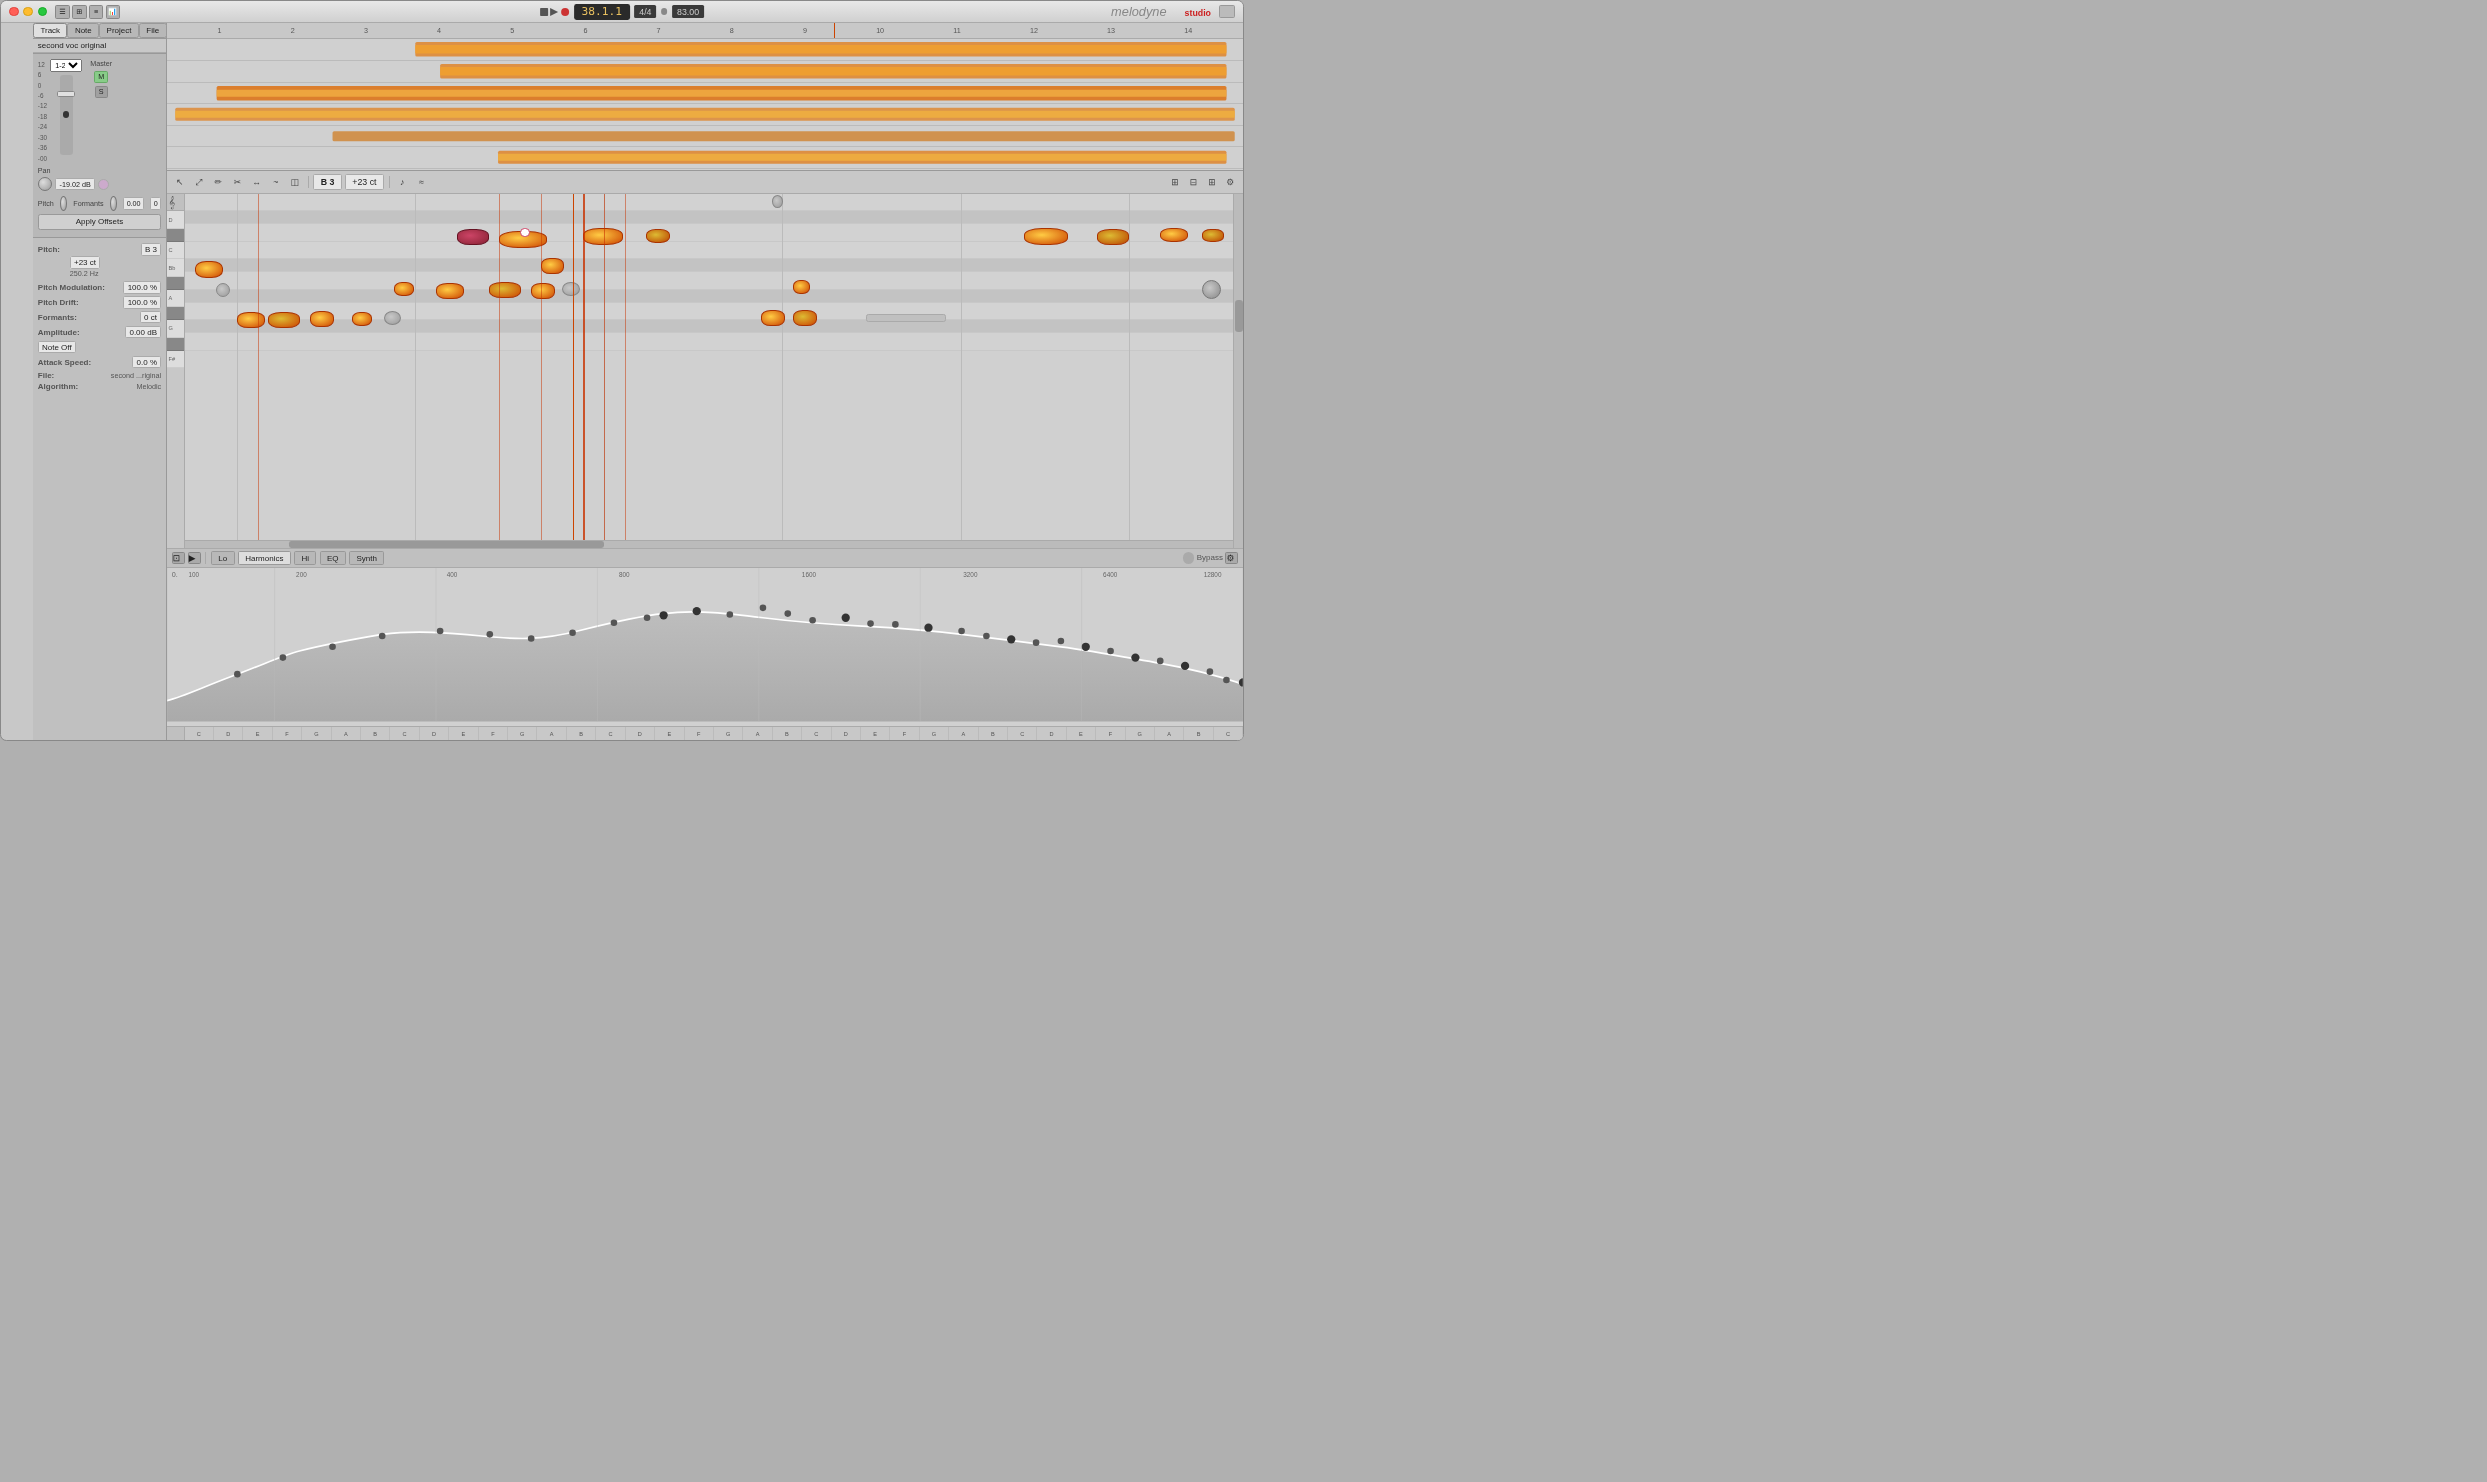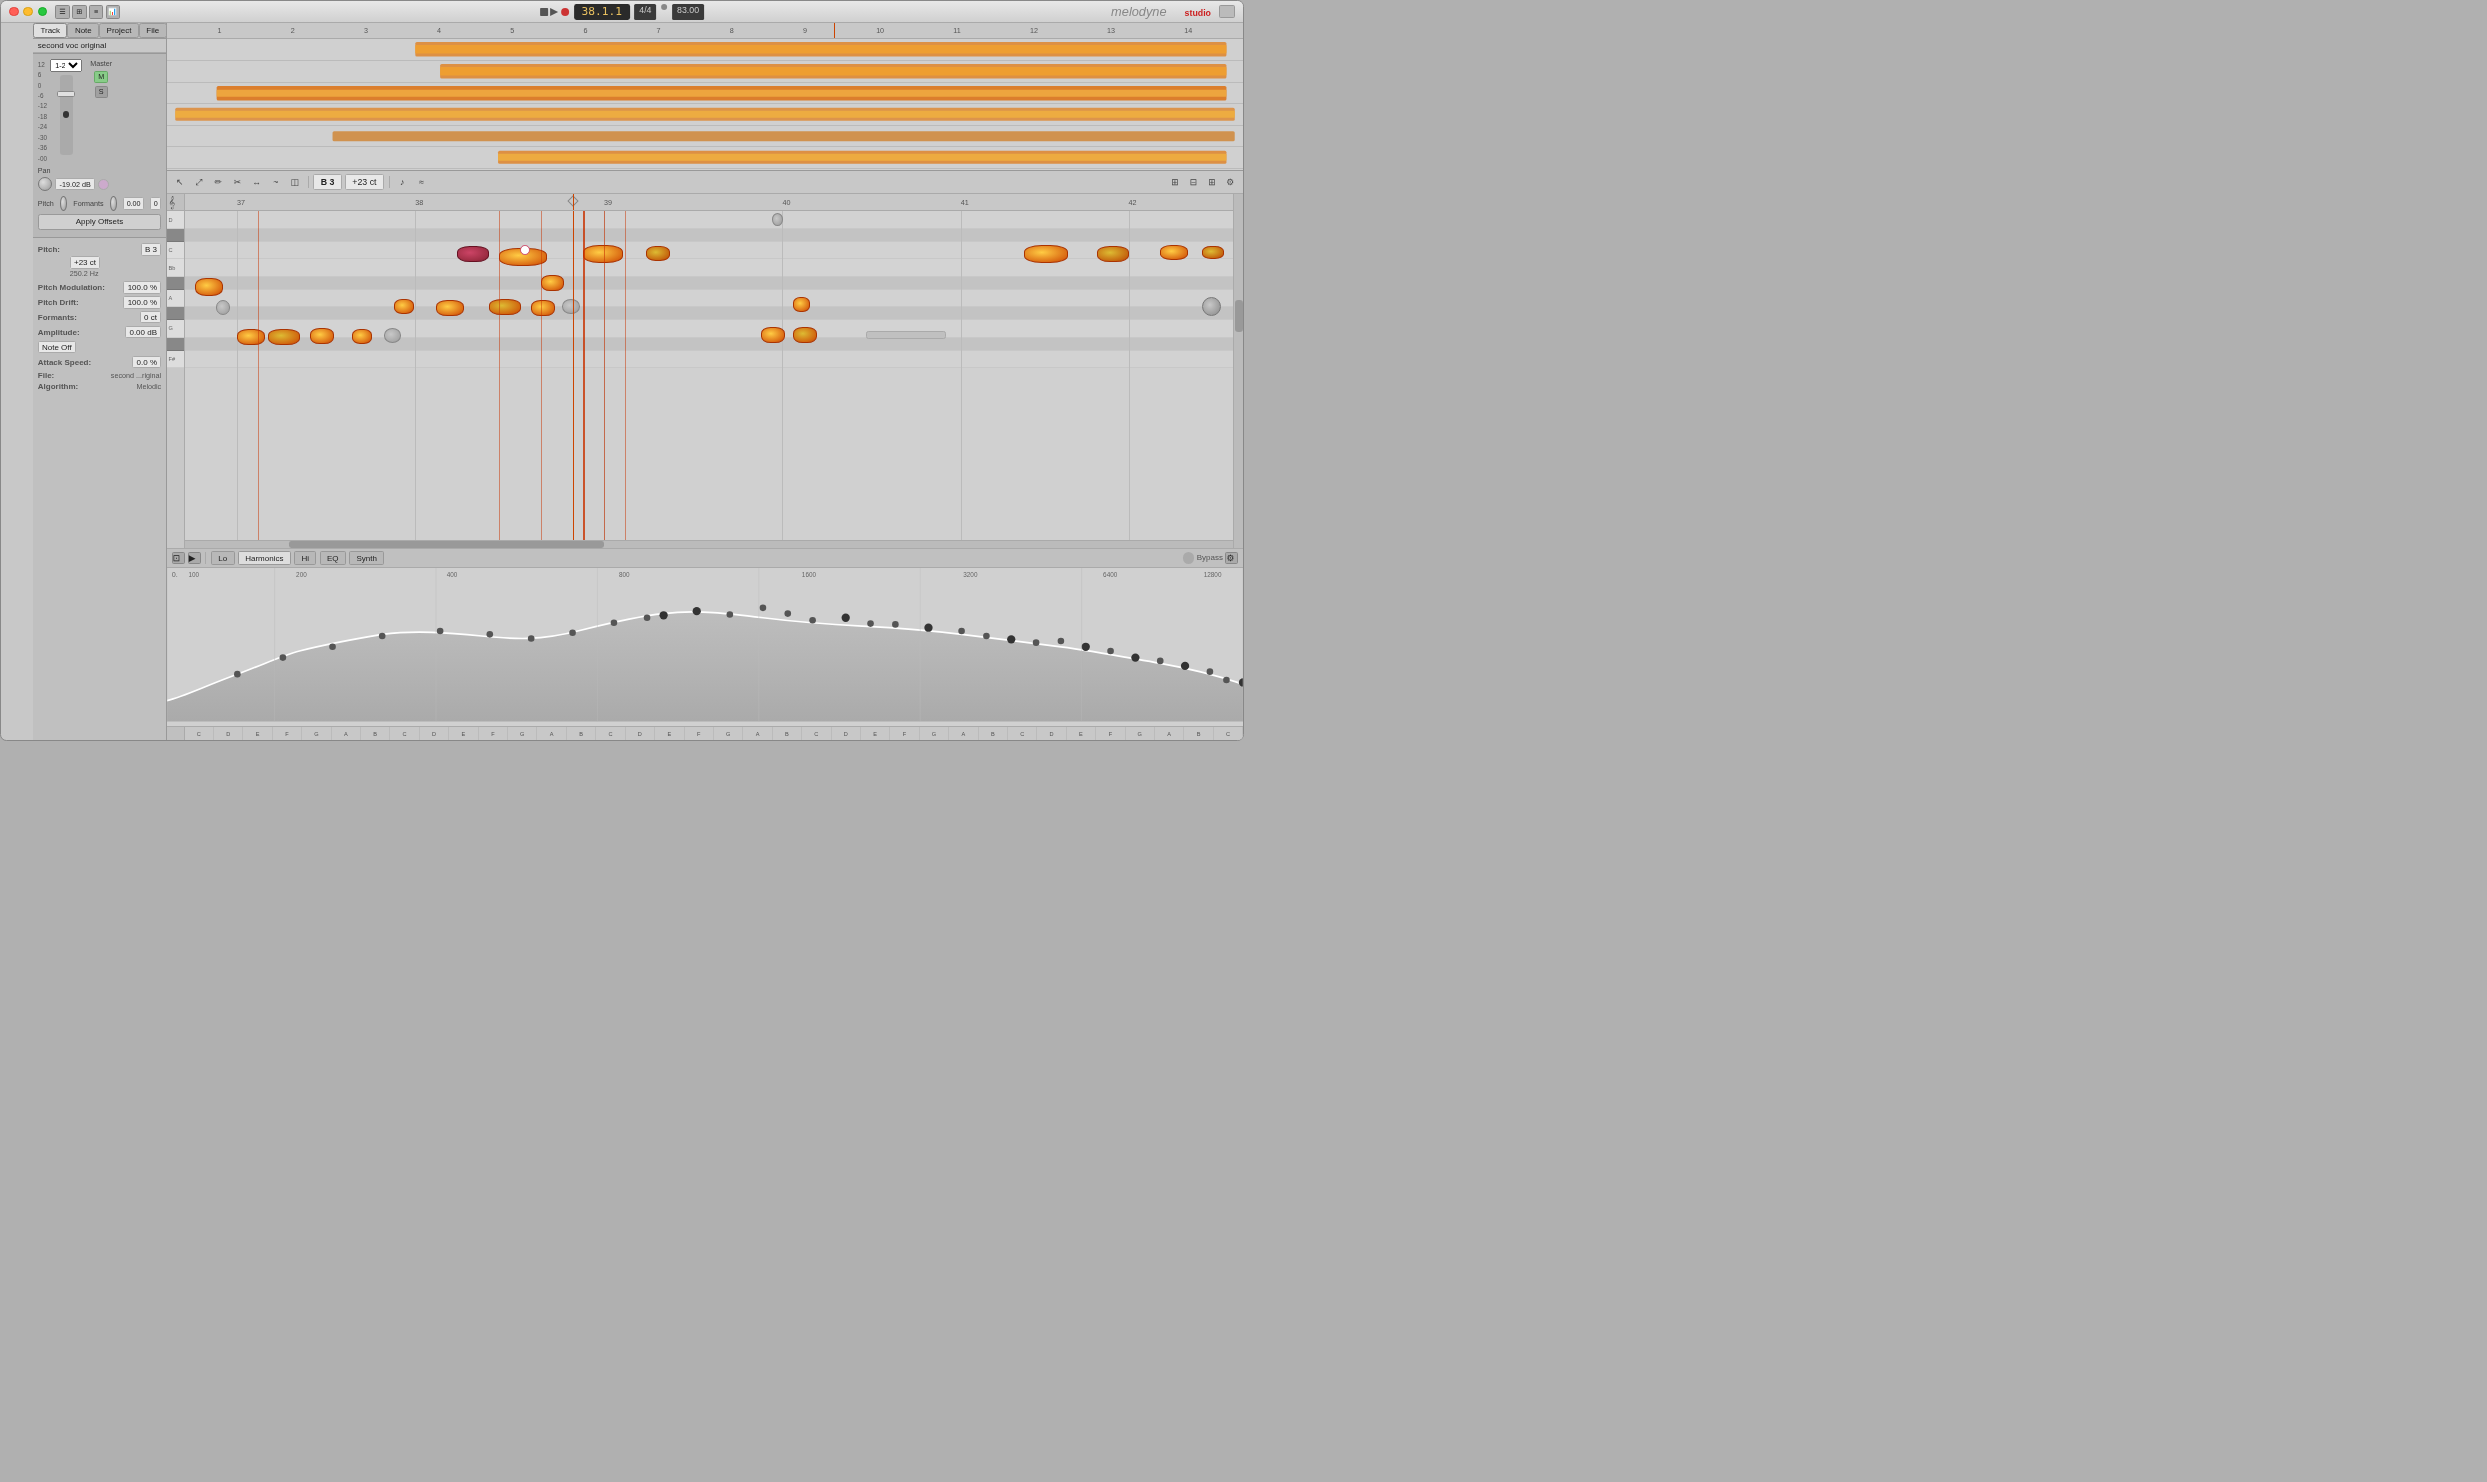--- a/index.html
+++ b/index.html
@@ -33,20 +33,21 @@
       position: relative;
       flex-shrink: 0;
     }
     .traffic-lights { display: flex; gap: 4.8px; }
     .tl { width: 9.6px; height: 9.6px; border-radius: 50%; }
     .tl-red { background: #ff5f57; border: 0.8px solid #e0443e; }
     .tl-yellow { background: #febc2e; border: 0.8px solid #d4a017; }
     .tl-green { background: #28c840; border: 0.8px solid #1aab29; }
     .transport-bar {
       display: flex;
+      align-items: center;
       gap: 4.8px;
       position: absolute;
       left: 50%;
       transform: translateX(-50%);
     }
     .transport-display {
       background: #2a2a2a;
       color: #e8c060;
       font-size: 11.2px;
       font-family: monospace;
@@ -536,34 +537,20 @@
               <div style="height:17.6px;background:#ddd;border-bottom:0.8px solid #ccc;display:flex;align-items:center;padding-left:1.6px;font-size:5.6px;color:#666;">A</div>
               <div style="height:12.8px;background:#888;border-bottom:0.8px solid #777;"></div>
               <div style="height:17.6px;background:#ddd;border-bottom:0.8px solid #ccc;display:flex;align-items:center;padding-left:1.6px;font-size:5.6px;color:#666;">G</div>
               <div style="height:12.8px;background:#888;border-bottom:0.8px solid #777;"></div>
               <div style="height:17.6px;background:#ddd;border-bottom:0.8px solid #ccc;display:flex;align-items:center;padding-left:1.6px;font-size:5.6px;color:#666;">F#</div>
             </div>
           </div>
 
           <div style="flex:1;display:flex;flex-direction:column;overflow:hidden;">
 
-            <div style="height:17.6px;background:#c8c8c8;border-bottom:0.8px solid #aaa;position:relative;overflow:hidden;">
-              <div style="position:absolute;left:0;right:0;top:0;bottom:0;display:flex;align-items:center;">
-                <span style="font-size:7.2px;color:#555;position:absolute;left:5%;">37</span>
-                <span style="font-size:7.2px;color:#555;position:absolute;left:22%;">38</span>
-                <span style="font-size:7.2px;color:#555;position:absolute;left:40%;">39</span>
-                <span style="font-size:7.2px;color:#555;position:absolute;left:57%;">40</span>
-                <span style="font-size:7.2px;color:#555;position:absolute;left:74%;">41</span>
-                <span style="font-size:7.2px;color:#555;position:absolute;left:90%;">42</span>
-              </div>
-
-              <div style="position:absolute;left:37%;top:0;bottom:0;width:0.8px;background:#cc4400;z-index:10;"></div>
-
-              <div style="position:absolute;left:calc(37% - 4px);top:3.2px;width:8px;height:8px;background:#c8c8c8;border:0.8px solid #888;transform:rotate(45deg);"></div>
-            </div>
 
             <div style="flex:1;position:relative;overflow:hidden;">
 
               <div style="position:absolute;inset:0;">
                 <div style="height:17.6px;background:rgba(255,255,255,0.05);border-bottom:0.8px solid #c8c8c8;"></div>
                 <div style="height:12.8px;background:rgba(0,0,0,0.06);border-bottom:0.8px solid #c8c8c8;"></div>
                 <div style="height:17.6px;background:rgba(255,255,255,0.05);border-bottom:0.8px solid #c8c8c8;"></div>
                 <div style="height:17.6px;background:rgba(255,255,255,0.08);border-bottom:0.8px solid #c8c8c8;"></div>
                 <div style="height:12.8px;background:rgba(0,0,0,0.06);border-bottom:0.8px solid #c8c8c8;"></div>
                 <div style="height:17.6px;background:rgba(255,255,255,0.05);border-bottom:0.8px solid #c8c8c8;"></div>

